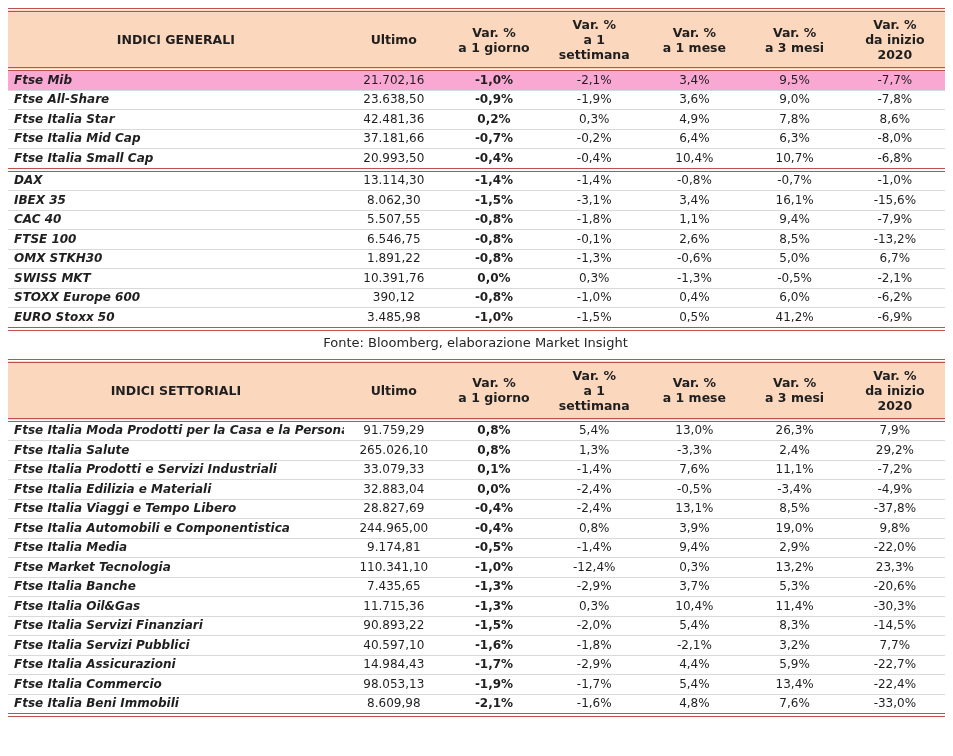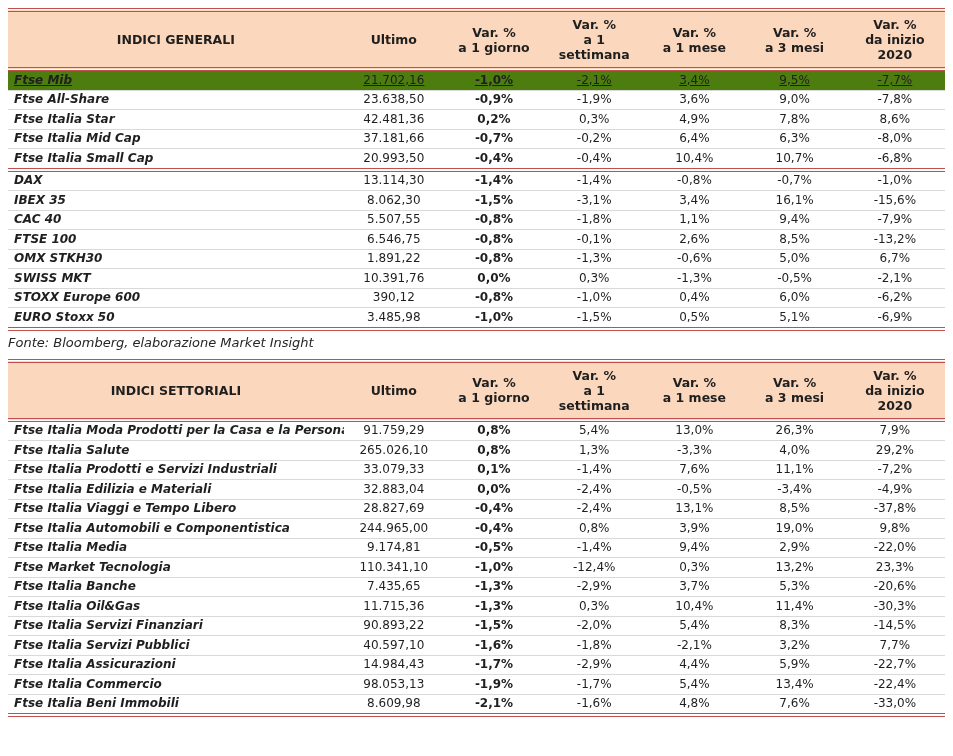--- a/index.html
+++ b/index.html
@@ -53,27 +53,26 @@
     font-weight: bold;
     font-style: italic;
     text-align: left;
     padding-left: 6px;
   }
   table.idx td.val {
     text-align: center;
   }
   table.idx td.bold { font-weight: bold; }
 
-  table.idx tr.highlight td { background: #4d7c0f; text-decoration: underline; }
+  table.idx tr.highlight td { background: #f9a8d4; }
   table.idx tr.group-start td { border-top: 4px double #c0504d; }
 
   .fonte {
     width: 937px;
-    text-align: left;
-    font-style: italic;
+    text-align: center;
     font-size: 13px;
     color: #262626;
     margin: 4px 0 9px 0;
     padding-right: 2px;
     box-sizing: border-box;
   }
 </style>
 </head>
 <body>
 
@@ -228,21 +227,21 @@
           <td class="val">0,4%</td>
           <td class="val">6,0%</td>
           <td class="val">-6,2%</td>
         </tr>
         <tr>
           <td class="name">EURO Stoxx 50</td>
           <td class="val">3.485,98</td>
           <td class="val bold">-1,0%</td>
           <td class="val">-1,5%</td>
           <td class="val">0,5%</td>
-          <td class="val">5,1%</td>
+          <td class="val">41,2%</td>
           <td class="val">-6,9%</td>
         </tr>
       </tbody>
   </table>
   <div class="fonte">Fonte: Bloomberg, elaborazione Market Insight</div>
 
   <table class="idx">
     <colgroup>
       <col class="c-name">
         <col class="c-val">
@@ -290,21 +289,21 @@
           <td class="val">13,0%</td>
           <td class="val">26,3%</td>
           <td class="val">7,9%</td>
         </tr>
         <tr>
           <td class="name">Ftse Italia Salute</td>
           <td class="val">265.026,10</td>
           <td class="val bold">0,8%</td>
           <td class="val">1,3%</td>
           <td class="val">-3,3%</td>
-          <td class="val">4,0%</td>
+          <td class="val">2,4%</td>
           <td class="val">29,2%</td>
         </tr>
         <tr>
           <td class="name">Ftse Italia Prodotti e Servizi Industriali</td>
           <td class="val">33.079,33</td>
           <td class="val bold">0,1%</td>
           <td class="val">-1,4%</td>
           <td class="val">7,6%</td>
           <td class="val">11,1%</td>
           <td class="val">-7,2%</td>

